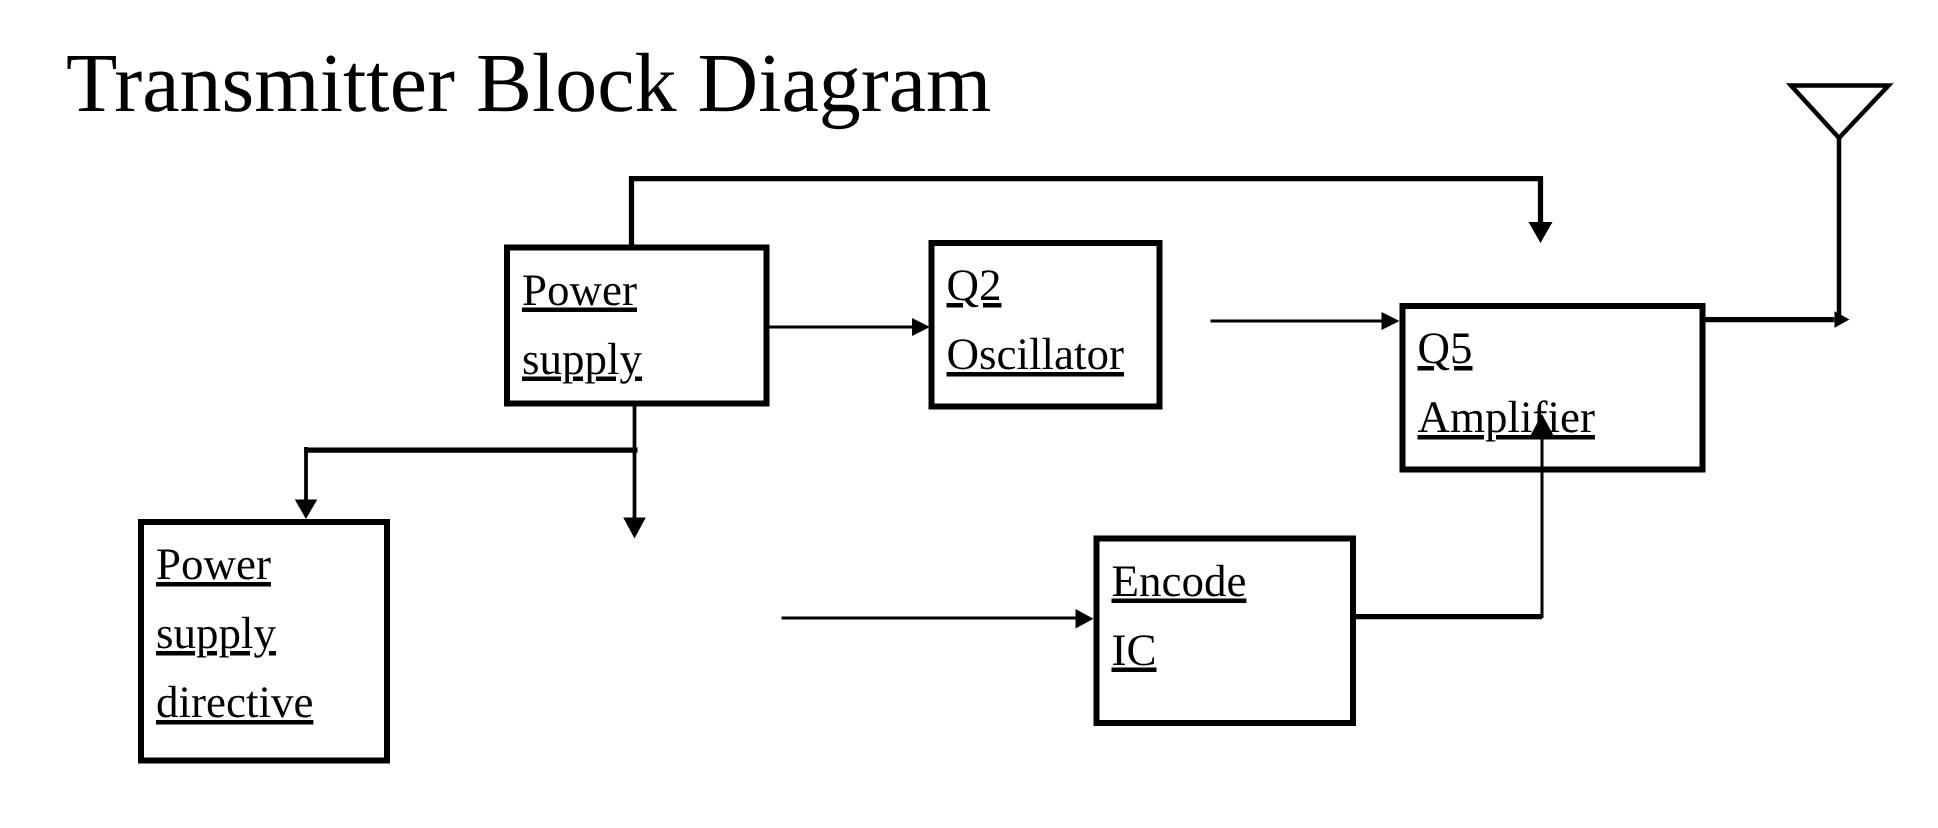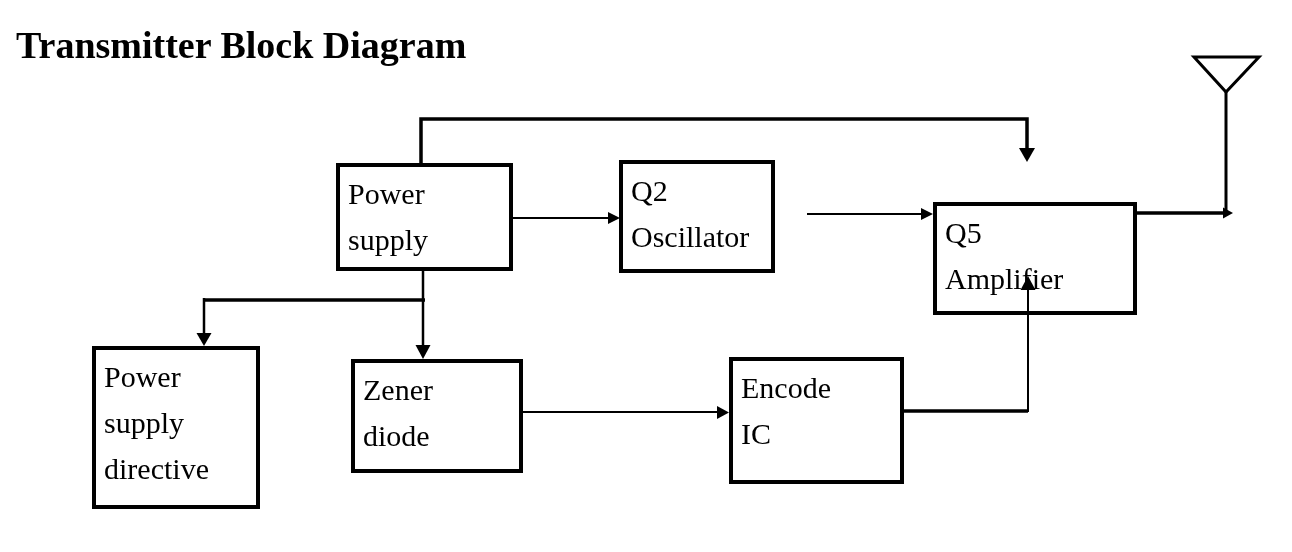--- a/index.html
+++ b/index.html
@@ -7,36 +7,37 @@
     position: relative;
     width: 1292px;
     height: 552px;
     background: #ffffff;
     font-family: "Liberation Serif", serif;
     color: #000000;
     overflow: hidden;
   }
   .title {
     position: absolute;
-    left: 16px;
+    left: 44px;
     top: 24px;
     margin: 0;
-    font-weight: 700;
-    font-size: 38px;
+    font-weight: 400;
+    font-size: 56px;
     line-height: 1.15;
     white-space: nowrap;
   }
   .block {
     position: absolute;
     box-sizing: border-box;
     background: #ffffff;
     border: 4px solid #000000;
     padding: 4px 8px;
     font-size: 30px;
     line-height: 46px;
+    text-decoration: underline;
   }
   .block .label { white-space: pre-line; display: block; }
   #b-power-supply            { left: 336px; top: 163px; width: 177px; height: 108px; }
   #b-q2-oscillator           { left: 619px; top: 160px; width: 156px; height: 113px; }
   #b-q5-amplifier            { left: 933px; top: 162px; width: 204px; height: 113px; margin-top: 40px; }
   #b-power-supply-directive  { left:  92px; top: 346px; width: 168px; height: 163px; }
   #b-zener-diode             { left: 351px; top: 359px; width: 172px; height: 114px; }
   #b-encode-ic               { left: 729px; top: 357px; width: 175px; height: 127px; }
   .wires {
     position: absolute;
@@ -64,24 +65,20 @@
 Oscillator</span>
   </div>
   <div class="block" id="b-q5-amplifier">
     <span class="label">Q5
 Amplifier</span>
   </div>
   <div class="block" id="b-power-supply-directive">
     <span class="label">Power
 supply
 directive</span>
-  </div>
-  <div class="block" id="b-zener-diode">
-    <span class="label">Zener
-diode</span>
   </div>
   <div class="block" id="b-encode-ic">
     <span class="label">Encode
 IC</span>
   </div>
 
   <svg class="wires" viewBox="0 0 1292 552" aria-hidden="true">
 
     <g>
       <polyline points="421,166 421,119 1027,119 1027,150" stroke-width="3.5"></polyline>

